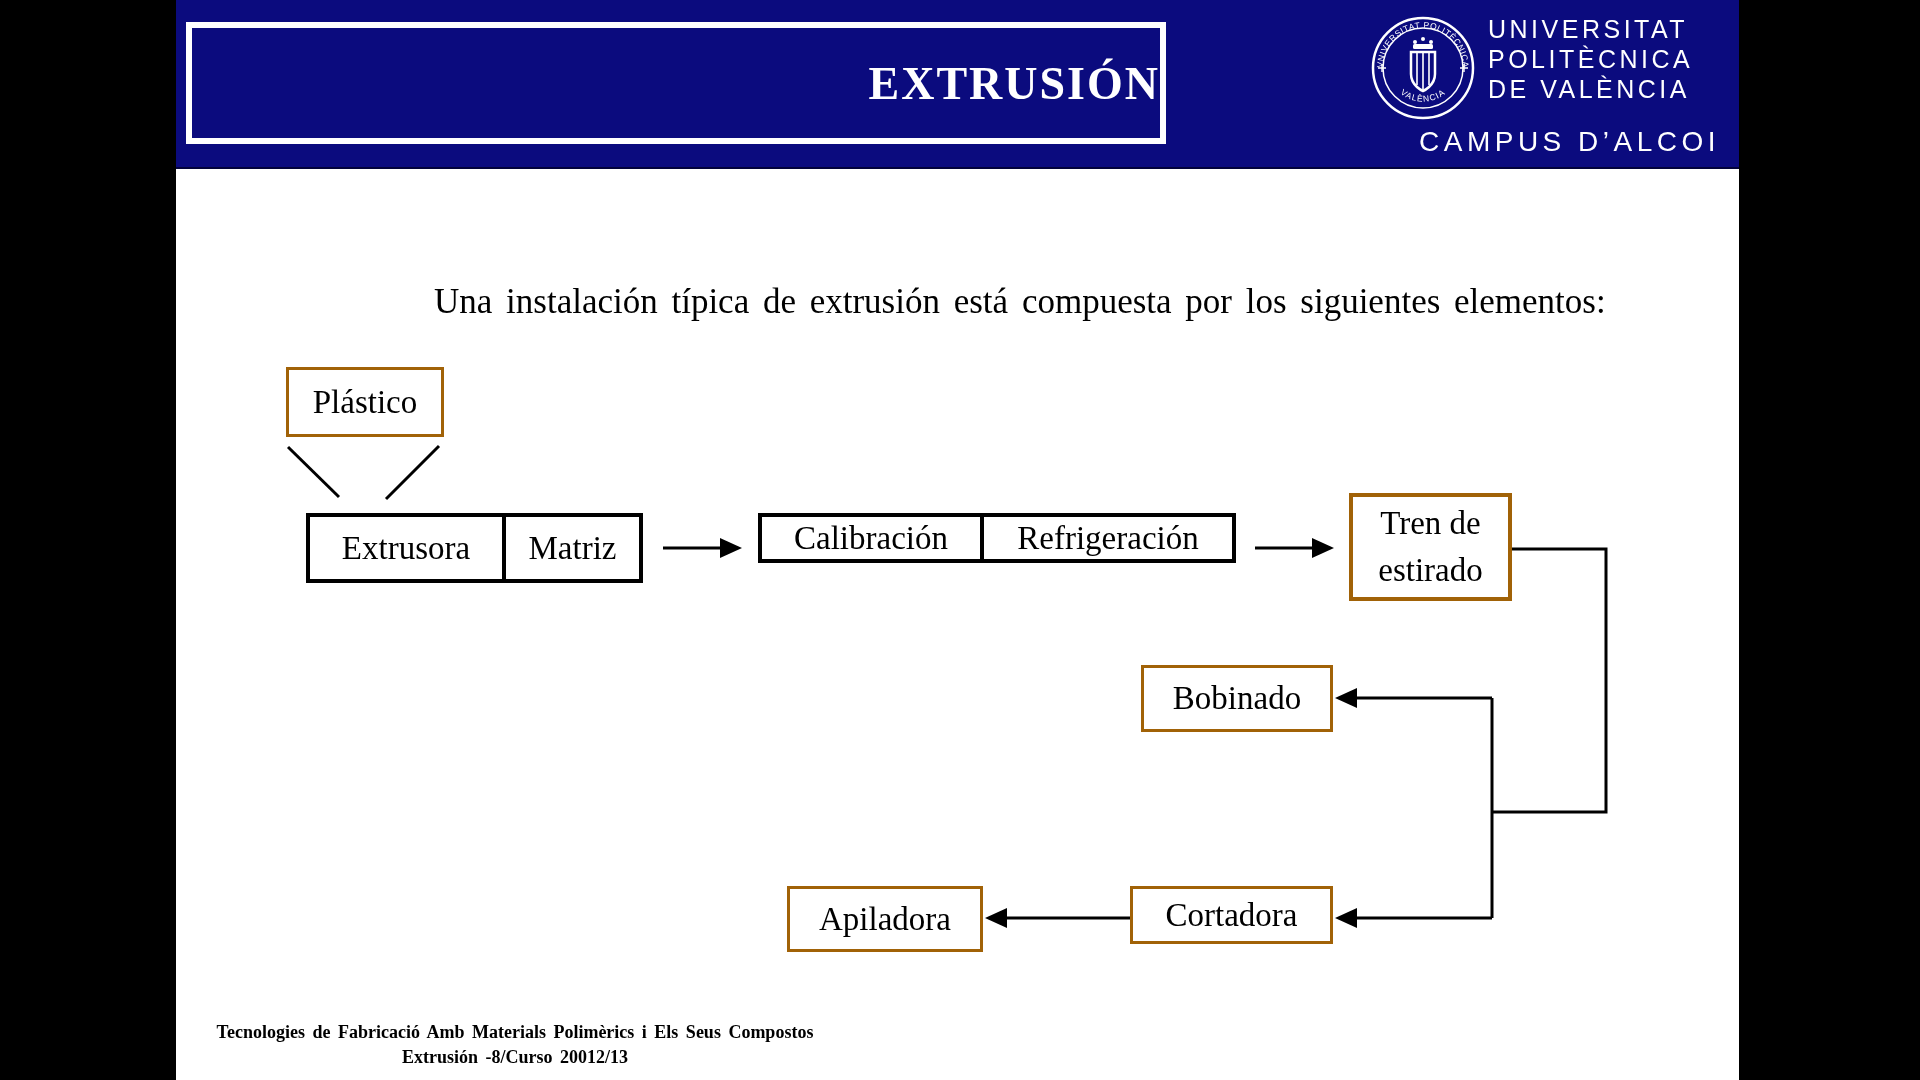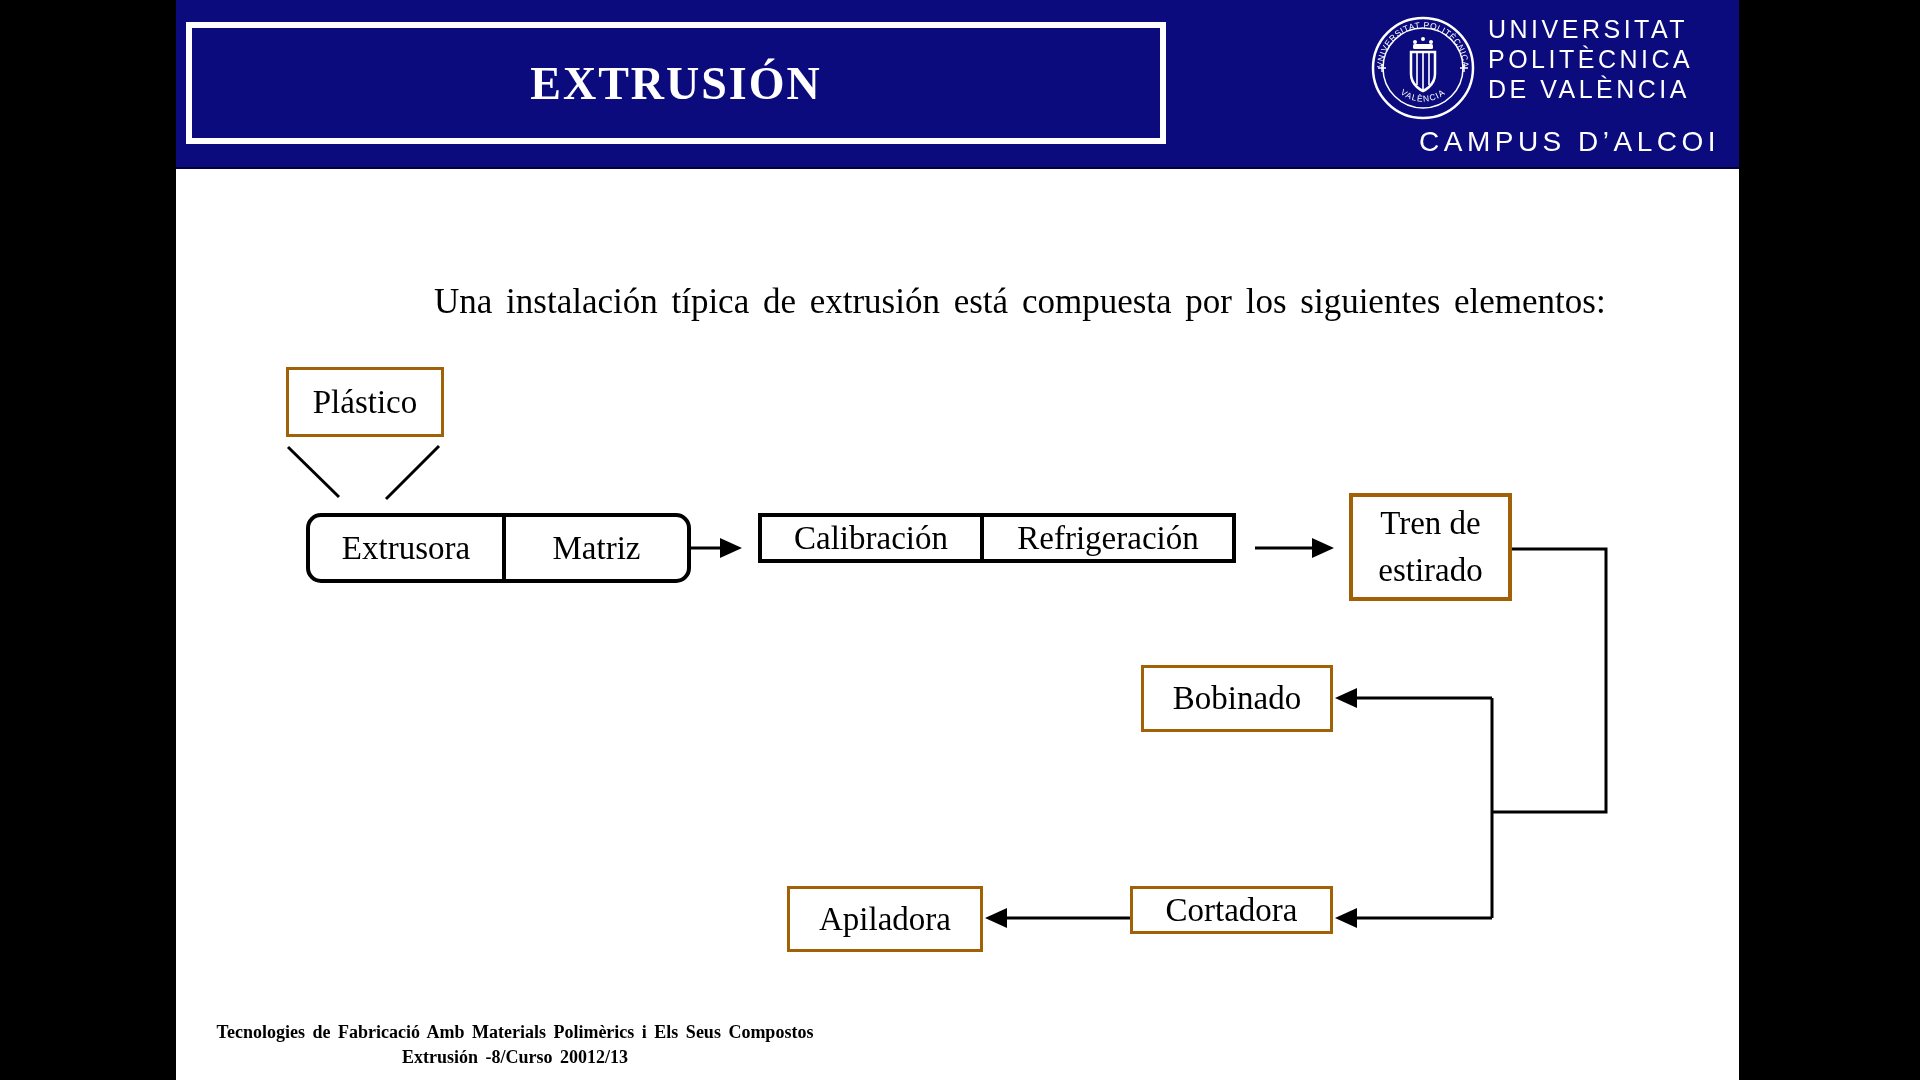--- a/index.html
+++ b/index.html
@@ -2,49 +2,49 @@
 <html><head>
 <meta charset="utf-8">
 <style>
   html,body{margin:0;padding:0;background:#000;width:1920px;height:1080px;overflow:hidden;}
   .slide{position:absolute;left:176px;top:0;width:1563px;height:1080px;background:#fff;
          font-family:"Liberation Serif",serif;color:#000;}
   
   .header{position:absolute;left:0;top:0;width:100%;height:169px;background:#0B0B7E;
           border-bottom:2px solid #02023a;box-sizing:border-box;}
   .title-box{position:absolute;left:10px;top:22px;width:980px;height:122px;
-             border:6px solid #fff;box-sizing:border-box;display:flex;align-items:center;justify-content:center;}
+             border:6px solid #fff;box-sizing:border-box;display:flex;align-items:center;justify-content:flex-end;}
   .title-box .t{color:#fff;font-size:46px;font-weight:bold;letter-spacing:2px;font-family:"Liberation Serif",serif;}
   .logo-seal{position:absolute;left:1195px;top:16px;width:104px;height:104px;}
   .logo-text{position:absolute;left:1312px;top:14px;color:#fff;
              font-family:"Liberation Sans",sans-serif;font-size:25px;letter-spacing:3.5px;
              line-height:30px;font-weight:normal;white-space:nowrap;}
   .campus{position:absolute;left:1243px;top:126px;color:#fff;font-family:Liberation Sans, sans-serif;
           font-size:28px;letter-spacing:4.5px;white-space:nowrap;}
   
   .heading{position:absolute;left:585px;top:170px;width:580px;text-align:center;
            font-size:43px;font-weight:bold;white-space:nowrap;}
   .intro{position:absolute;left:258px;top:282px;width:1120px;font-size:35px;word-spacing:5px;white-space:nowrap;}
   .node{position:absolute;box-sizing:border-box;border:3px solid #a16207;background:#fff;
         display:flex;align-items:center;justify-content:center;font-size:33px;}
   .node.thick{border-width:4px;}
   .combo{position:absolute;box-sizing:border-box;border:4px solid #000;background:#fff;display:flex;}
   .combo .cell{display:flex;align-items:center;justify-content:center;font-size:33px;box-sizing:border-box;height:100%;}
   .combo .cell+.cell{border-left:4px solid #000;}
   #plastico{left:110px;top:367px;width:158px;height:70px;}
-  #extr-matriz{left:130px;top:513px;width:385px;height:70px;border-radius:15px;}
+  #extr-matriz{left:130px;top:513px;width:337px;height:70px;}
   #extr-matriz .c1{width:192px;}
   #extr-matriz .c2{flex:1;}
   #cal-refr{left:582px;top:513px;width:478px;height:50px;}
   #cal-refr .c1{width:218px;}
   #cal-refr .c2{flex:1;}
   #tren{left:1173px;top:493px;width:163px;height:108px;border-width:4px;
         text-align:center;line-height:47px;padding:0 6px;}
   #bobinado{left:965px;top:665px;width:192px;height:67px;}
-  #cortadora{left:954px;top:886px;width:203px;height:48px;}
+  #cortadora{left:954px;top:886px;width:203px;height:58px;}
   #apiladora{left:611px;top:886px;width:196px;height:66px;text-align:center;}
   .lines{position:absolute;left:0;top:0;pointer-events:none;}
   
   .footer{position:absolute;left:15px;top:1020px;width:648px;text-align:center;
           font-weight:bold;font-size:18px;line-height:25px;word-spacing:3px;white-space:nowrap;}
 </style>
 </head>
 <body>
 
 <div class="slide">

